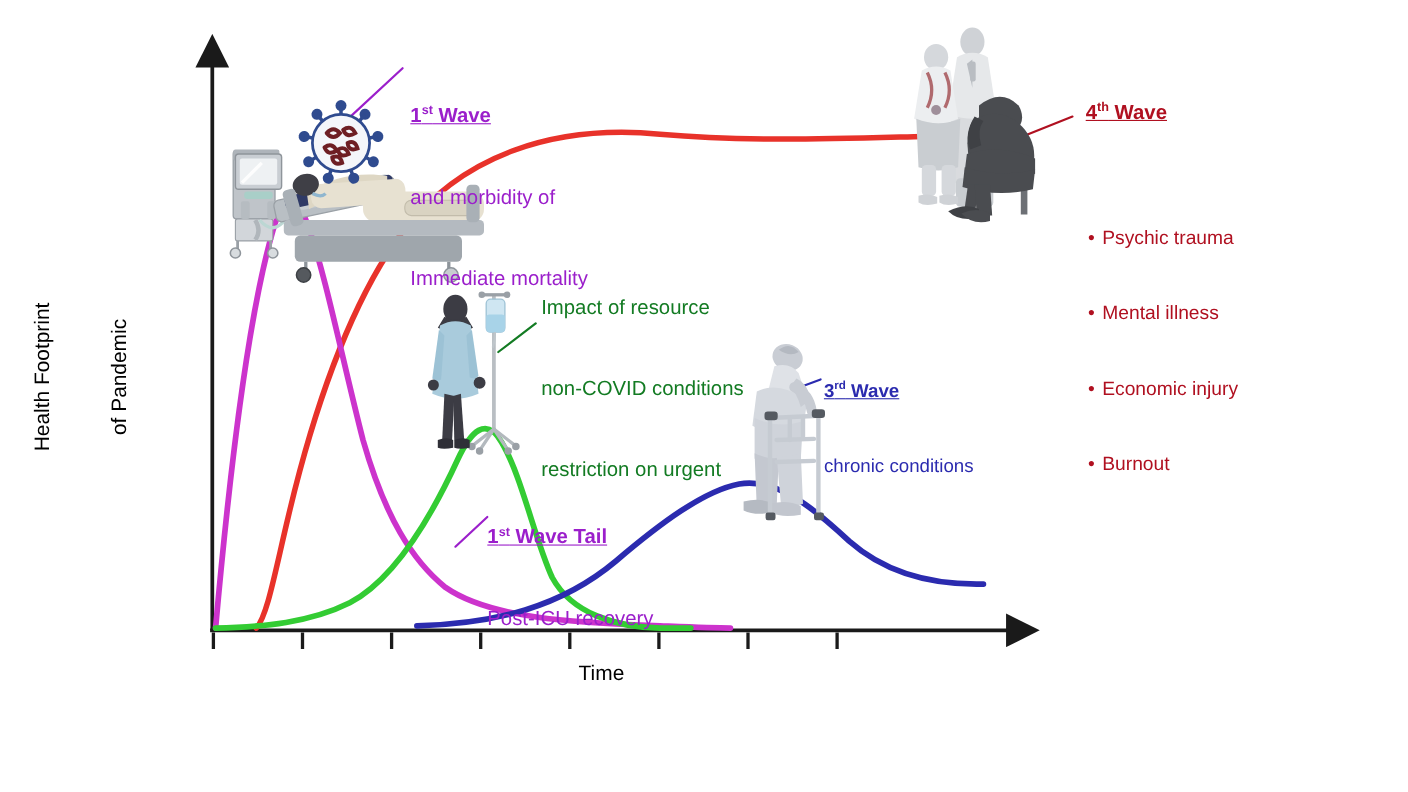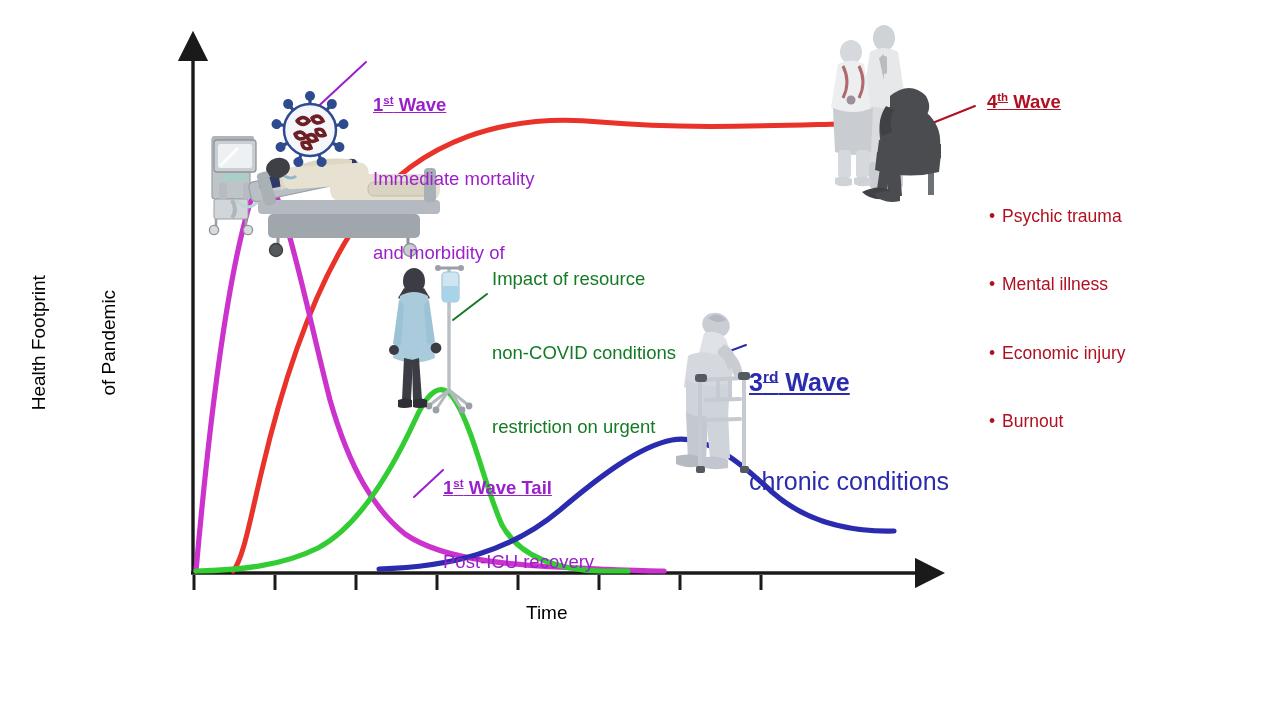--- a/index.html
+++ b/index.html
@@ -3,21 +3,21 @@
 <meta charset="utf-8">
 <title>Four Waves of COVID-19 Pandemic Impact</title>
 <style>
   html,body{margin:0;padding:0;background:#ffffff;}
   body{width:1280px;height:720px;overflow:hidden;
        font-family:"Liberation Sans","DejaVu Sans",sans-serif;}
   #stage{position:relative;width:1280px;height:720px;background:#ffffff;}
   svg.layer{position:absolute;left:0;top:0;width:1280px;height:720px;}
   .txt{position:absolute;white-space:pre;}
   .wave-title{font-weight:bold;text-decoration:underline;}
-  .sup{font-size:.62em;vertical-align:super;font-weight:bold;text-decoration:underline;}
+  .sup{font-size:.62em;vertical-align:super;font-weight:bold;}
   .lbl-body{font-weight:normal;}
   .bullets{margin:0;padding:0;list-style:none;}
   .bullets li{position:relative;padding-left:15px;line-height:1.32;white-space:nowrap;}
   .bullets li:before{content:"\2022";position:absolute;left:2px;top:0;}
   .axis-title{color:#000;font-size:19px;}
   #ylab{position:absolute;left:-36px;top:250px;width:220px;text-align:center;
         transform:rotate(-90deg);transform-origin:center center;line-height:1.22;}
 </style>
 </head>
 <body>
@@ -267,31 +267,31 @@
 
   <div id="ylab" class="txt axis-title">
     <div>Health Footprint</div>
     <div>of Pandemic</div>
   </div>
 
   <div class="txt axis-title" style="left:526px;top:602px;text-align:right;">Time</div>
 
   <div class="txt" style="left:373px;top:44px;color:#9B1FCB;font-size:18.5px;line-height:1.33;">
     <div class="wave-title"><span>1</span><span class="sup">st</span><span> Wave</span></div>
+    <div class="lbl-body">and morbidity of</div>
     <div class="lbl-body">Immediate mortality</div>
-    <div class="lbl-body">and morbidity of</div>
   </div>
 
   <div class="txt" style="left:492px;top:218px;color:#137B23;font-size:18.5px;line-height:1.33;">
     <div class="lbl-body">Impact of resource</div>
     <div class="lbl-body">non-COVID conditions</div>
     <div class="lbl-body">restriction on urgent</div>
   </div>
 
-  <div class="txt" style="left:749px;top:299px;color:#2B2BAF;font-size:25px;line-height:1.33;">
+  <div class="txt" style="left:749px;top:299px;color:#2B2BAF;font-size:17px;line-height:1.33;">
     <div class="wave-title"><span>3</span><span class="sup">rd</span><span> Wave</span></div>
     <div class="lbl-body">chronic conditions</div>
   </div>
 
   <div class="txt" style="left:987px;top:44px;color:#B01020;font-size:17.5px;line-height:1.3;">
     <div class="wave-title" style="font-size:18.5px;"><span>4</span><span class="sup">th</span><span> Wave</span></div>
     <ul class="bullets">
       <li>Psychic trauma</li>
       <li>Mental  illness</li>
       <li>Economic  injury</li>

